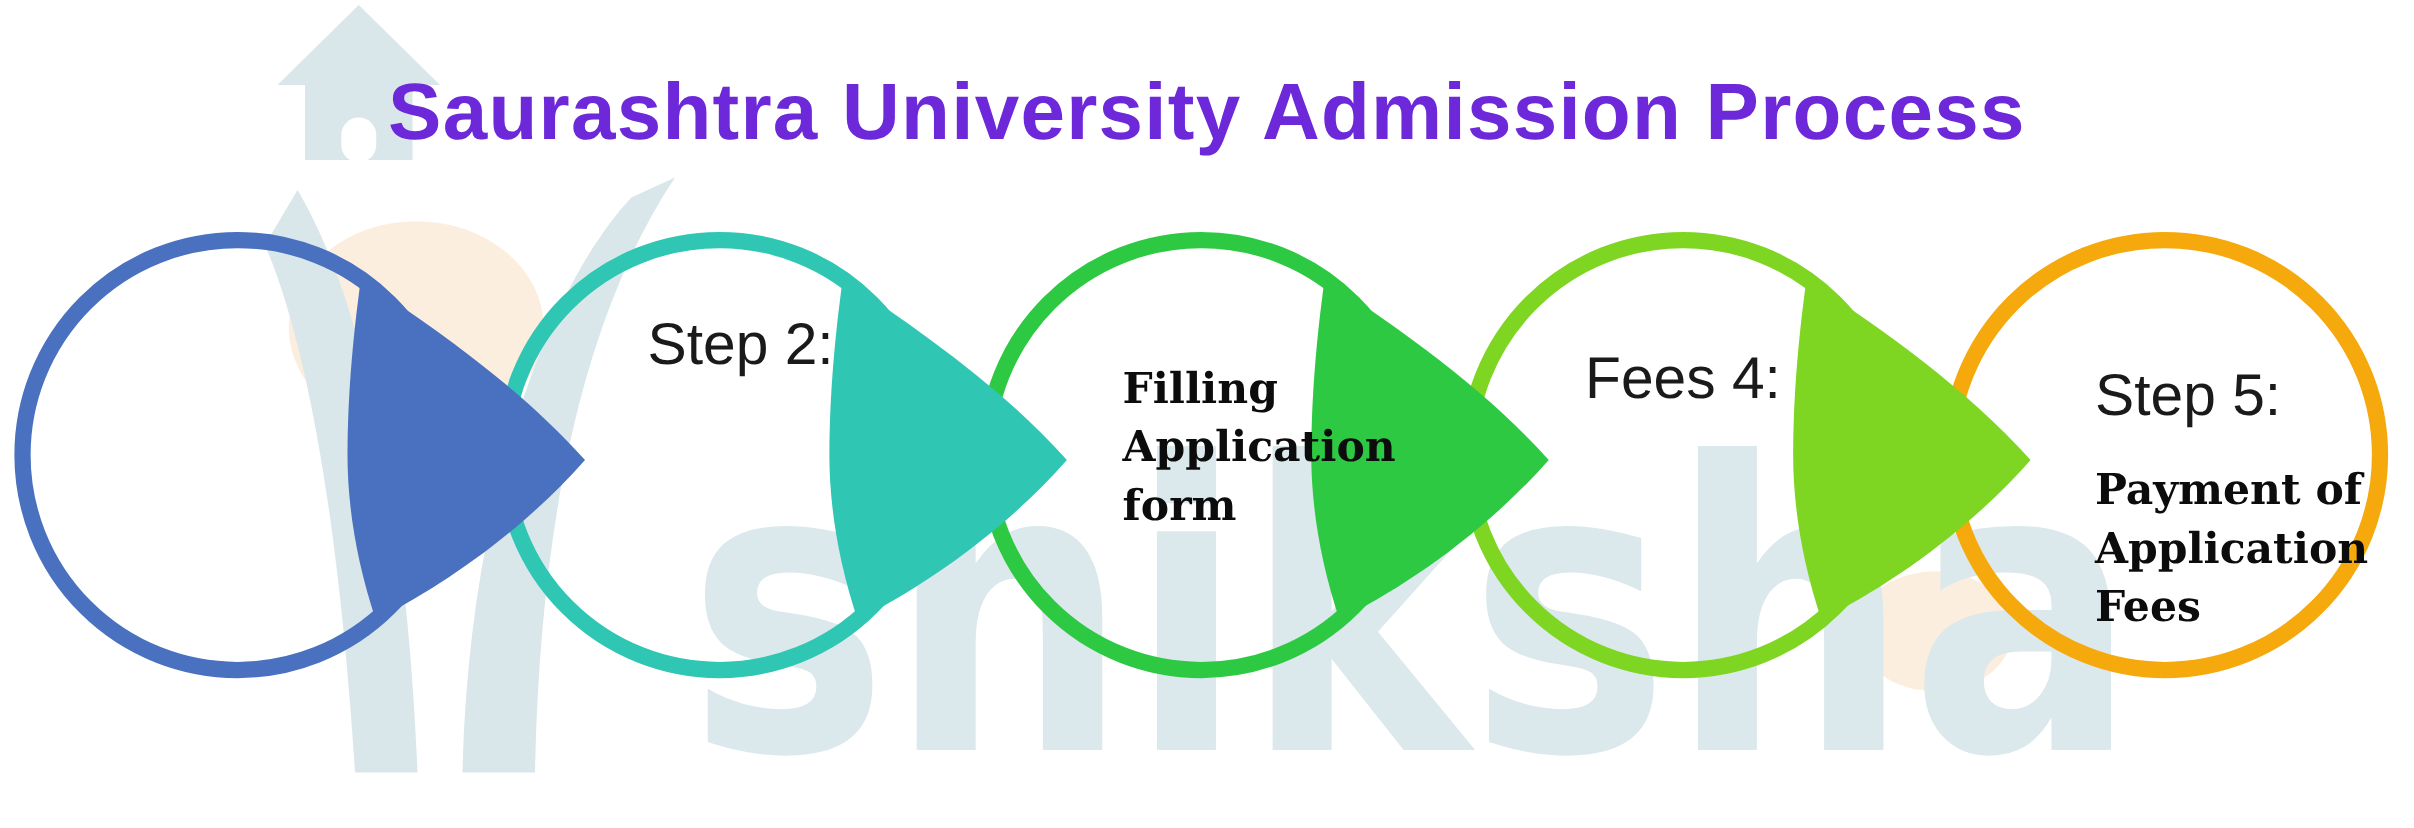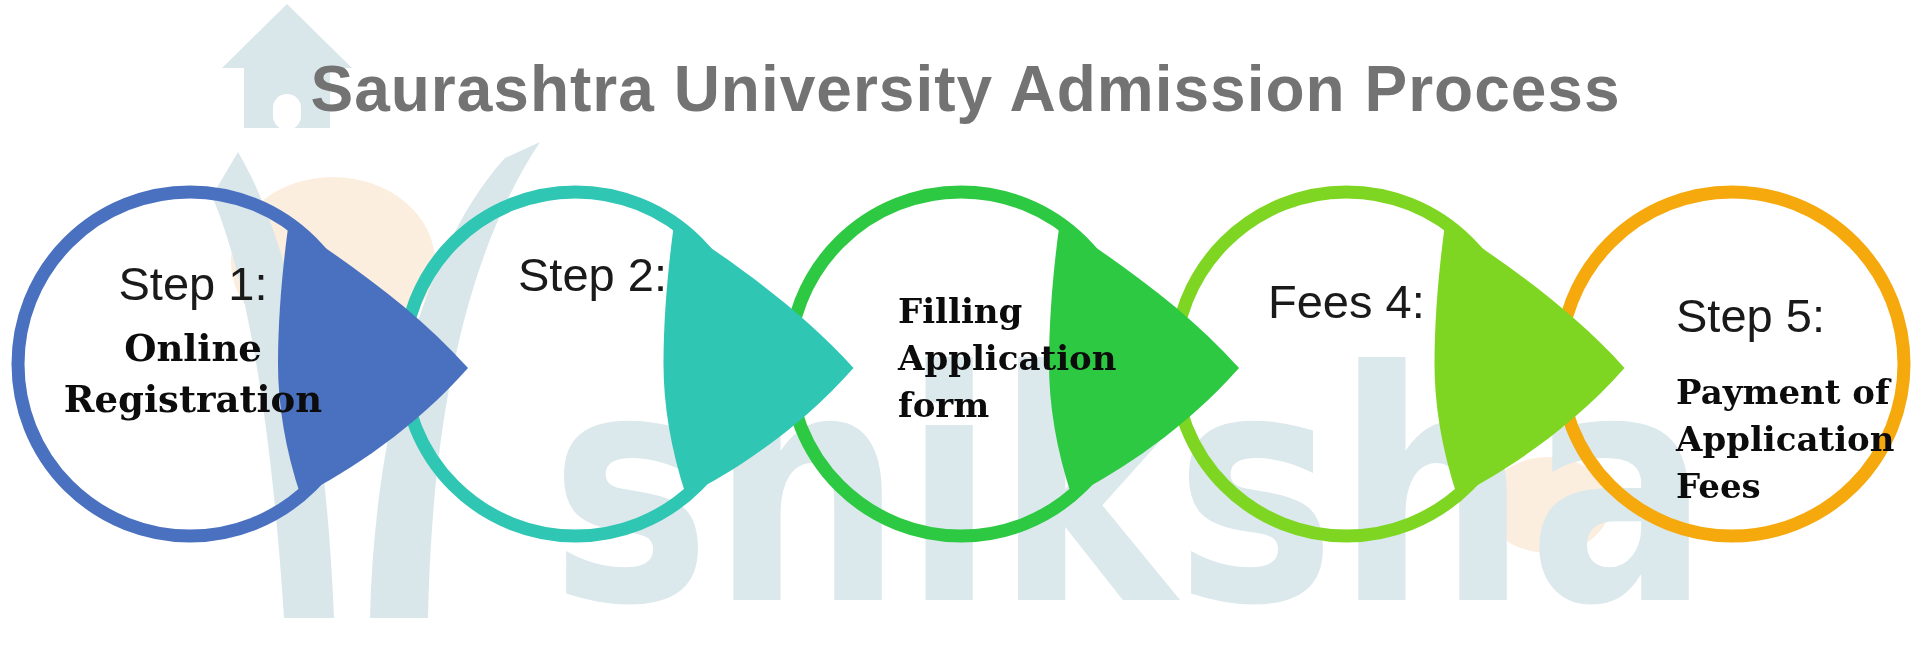--- a/index.html
+++ b/index.html
@@ -9,21 +9,21 @@
     height:662px;
     background:#ffffff;
     overflow:hidden;
     font-family:"Liberation Sans",sans-serif;
   }
   .bg{position:absolute;left:0;top:0;}
   .title{
     position:absolute;left:0;top:52px;width:100%;
     text-align:center;
     font:700 64px "Liberation Sans",sans-serif;
-    color:#737373;
+    color:#6d28d9;
     letter-spacing:1px;
   }
   .step-block{position:absolute;}
   .step-label{
     font:400 47px "Liberation Sans",sans-serif;
     color:#1a1a1a;
   }
   .step-desc{
     margin-top:26px;
     font:700 34px "DejaVu Serif",serif;
@@ -77,25 +77,20 @@
     </g>
 
     <g transform="translate(190,364)">
       <circle r="172" fill="none" stroke-width="13" stroke="#4a70c0"></circle>
       <path d="M 98.7 -140.9 C 160 -100 225 -55 278 4 C 225 64 160 107 110.6 131.8 C 95 85 88 40 88 0 C 88 -50 93 -100 98.7 -140.9 Z" fill="#4a70c0"></path>
     </g>
   </svg>
 
   <div class="title">Saurashtra University Admission Process</div>
 
-  <div class="step-block b1">
-    <div class="step-label">Step 1:</div>
-    <div class="step-desc">Online
-Registration</div>
-  </div>
 
   <div class="step-block b2">
     <div class="step-label">Step 2:</div>
   </div>
 
   <div class="step-block b3">
     <div class="step-desc">Filling
 Application
 form</div>
   </div>

